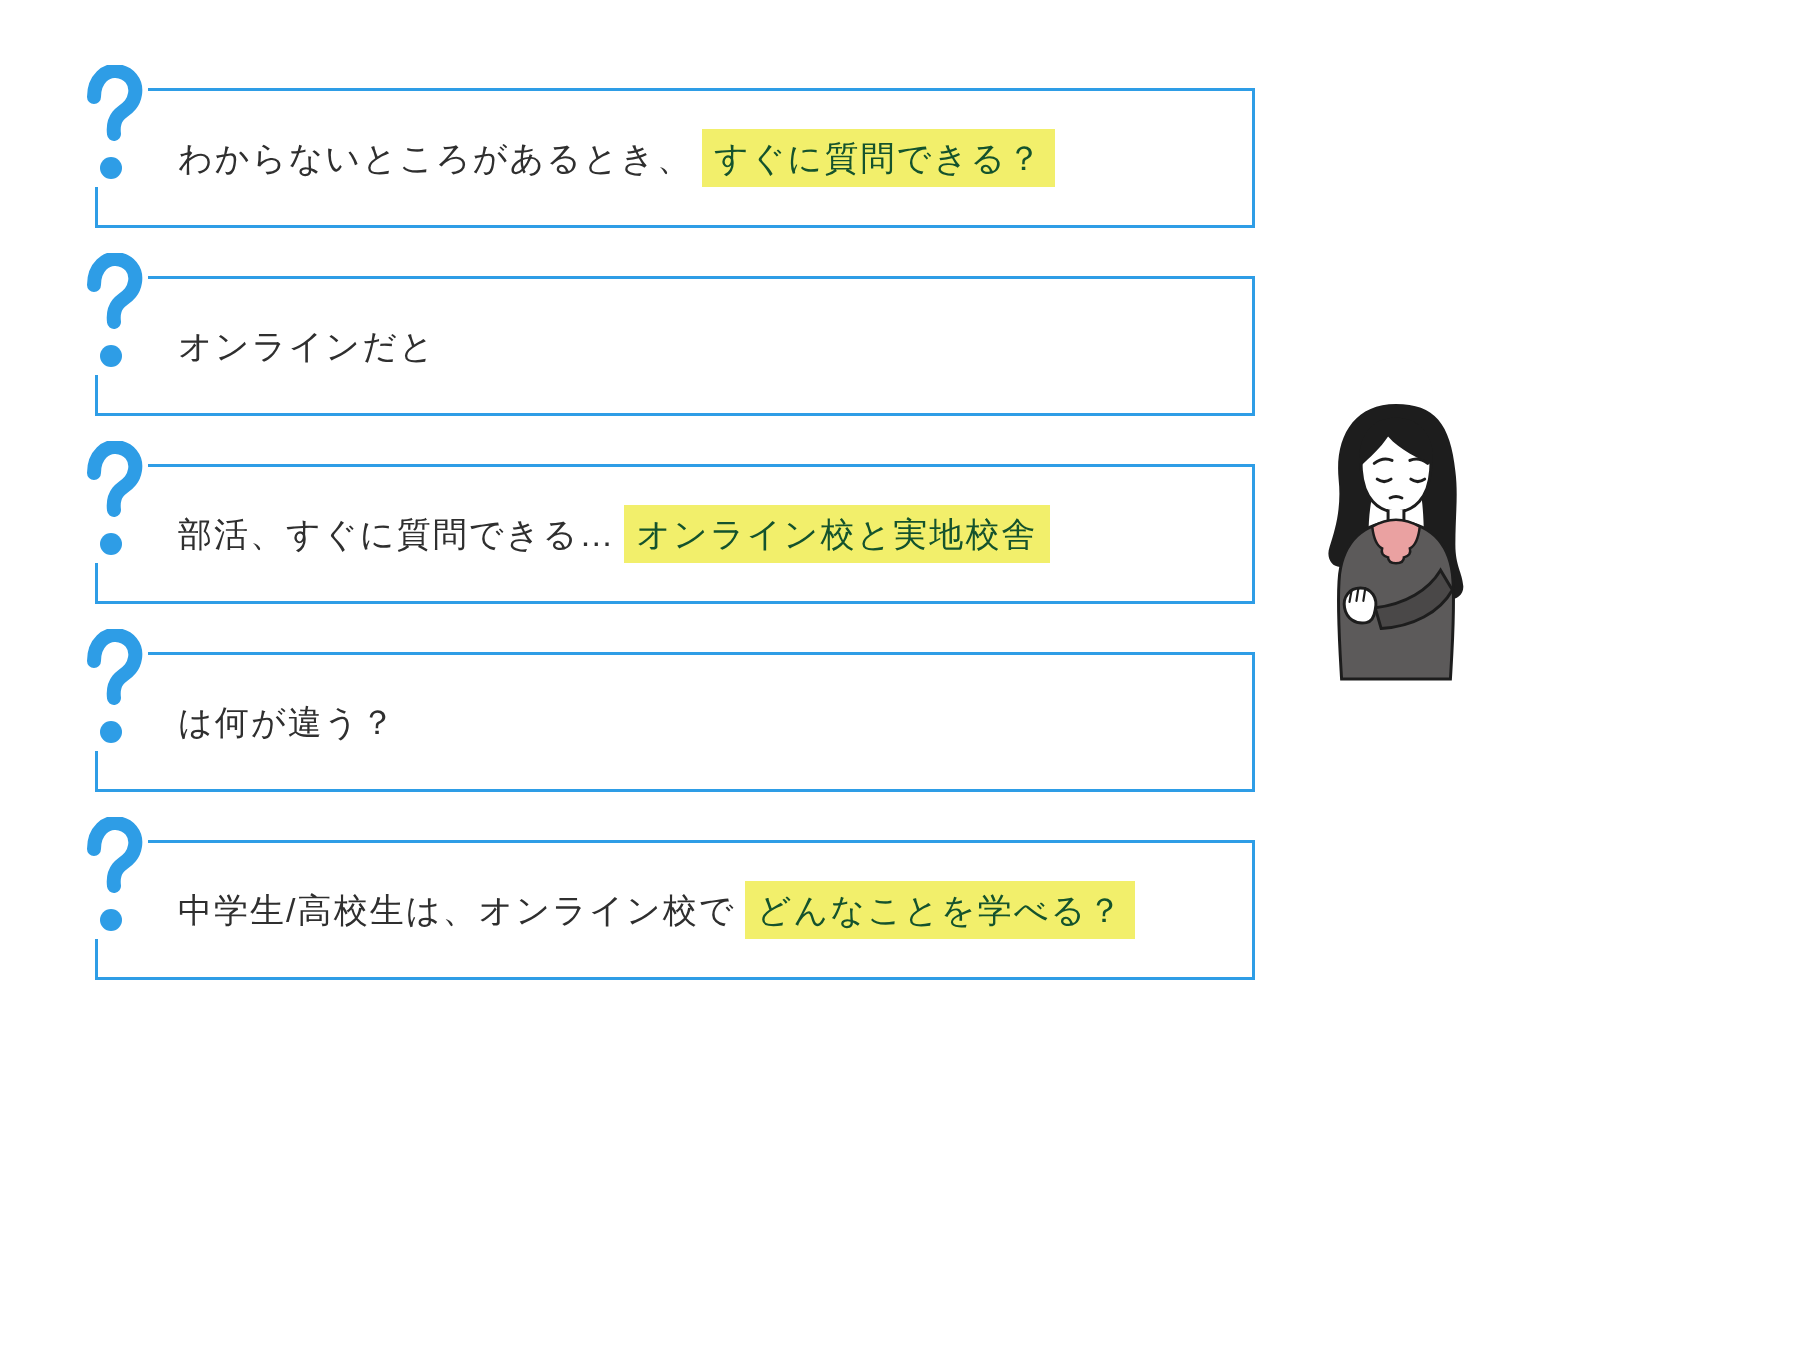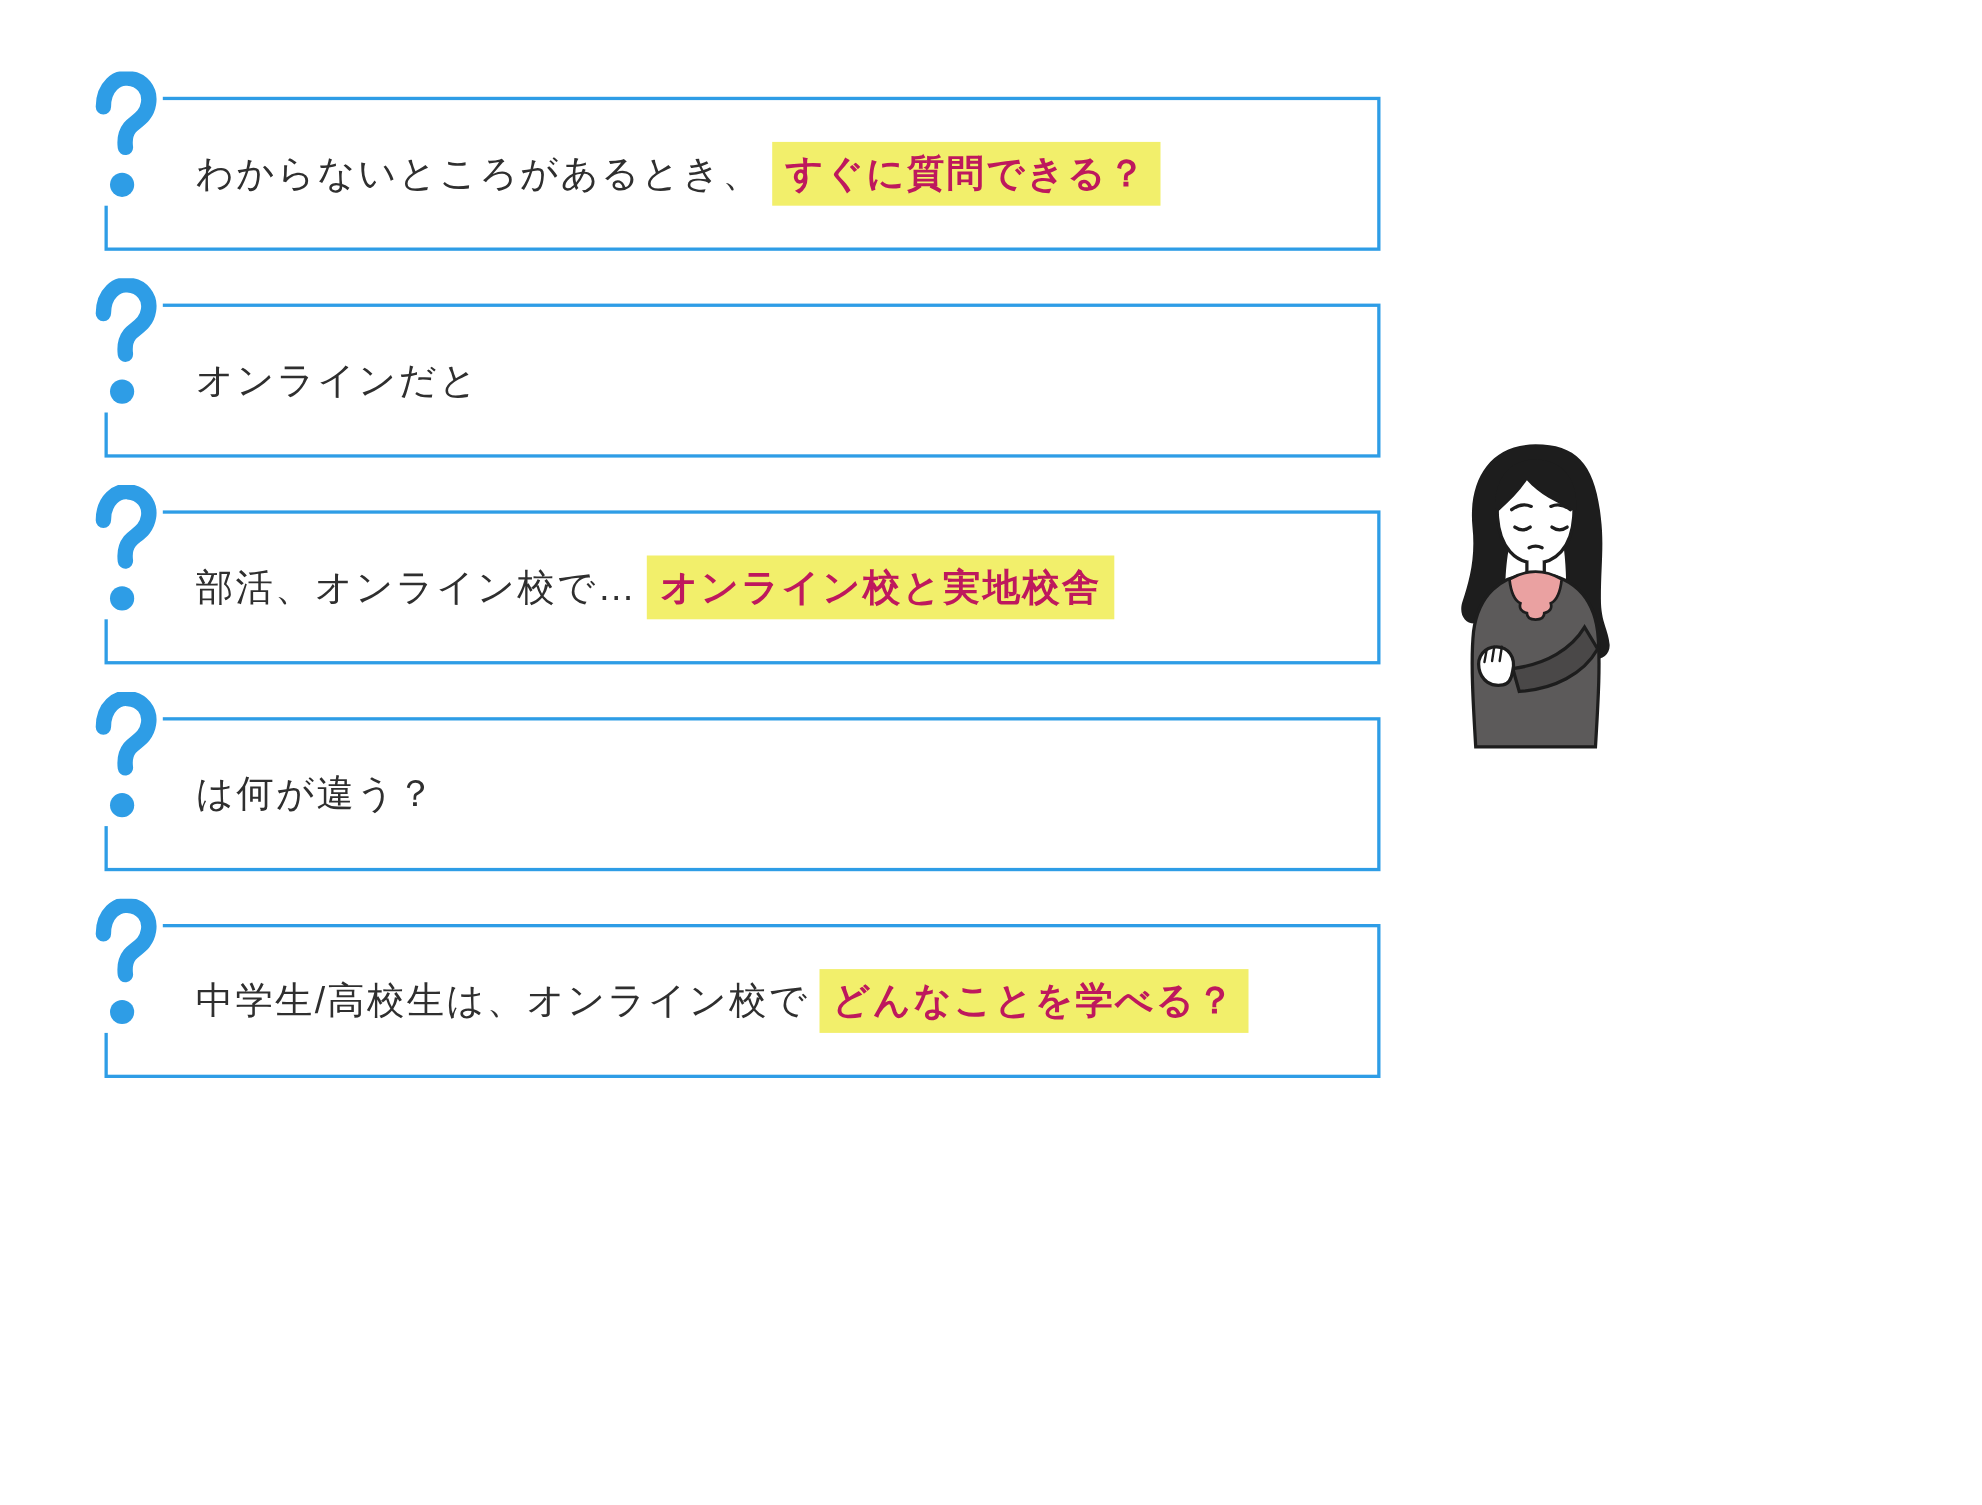--- a/index.html
+++ b/index.html
@@ -32,21 +32,21 @@
     display: flex; align-items: flex-start; justify-content: center;
   }
   .qmark svg { display: block; }
 
   .qtext {
     font-size: 34px; letter-spacing: 0.06em; color: var(--text);
     display: flex; align-items: center; white-space: nowrap; line-height: 1;
   }
   .seg { display: inline-block; line-height: 1.25; }
   .seg.highlight {
-    background: var(--yellow); font-weight: bold; color: #be185d;
+    background: var(--yellow); font-weight: normal; color: #14532d;
     padding: 8px 12px;
   }
   .seg + .seg { margin-left: 9px; }
 
   .illustration { position: absolute; left: 1302px; top: 400px; width: 188px; height: 282px; }
   .illustration svg { display: block; }
 </style>
 </head>
 <body>
 
@@ -77,21 +77,21 @@
         </span>
   </div>
       <div class="qbox">
     <span class="qmark">
       <svg width="64" height="118" viewBox="0 0 64 118">
         <path d="M12 32 C 12 13 25 5 34 6 C 47 7 55 17 53 29 C 51 42 41 45 36 51 C 32 56 31 61 32 69" fill="none" stroke="var(--blue)" stroke-width="14" stroke-linecap="round"></path>
         <circle cx="29" cy="103" r="11" fill="var(--blue)"></circle>
       </svg>
     </span>
     <span class="qtext">
-          <span class="seg">部活、オンライン校で…</span>
+          <span class="seg">部活、すぐに質問できる…</span>
           <span class="seg highlight">オンライン校と実地校舎</span>
         </span>
   </div>
       <div class="qbox">
     <span class="qmark">
       <svg width="64" height="118" viewBox="0 0 64 118">
         <path d="M12 32 C 12 13 25 5 34 6 C 47 7 55 17 53 29 C 51 42 41 45 36 51 C 32 56 31 61 32 69" fill="none" stroke="var(--blue)" stroke-width="14" stroke-linecap="round"></path>
         <circle cx="29" cy="103" r="11" fill="var(--blue)"></circle>
       </svg>
     </span>

